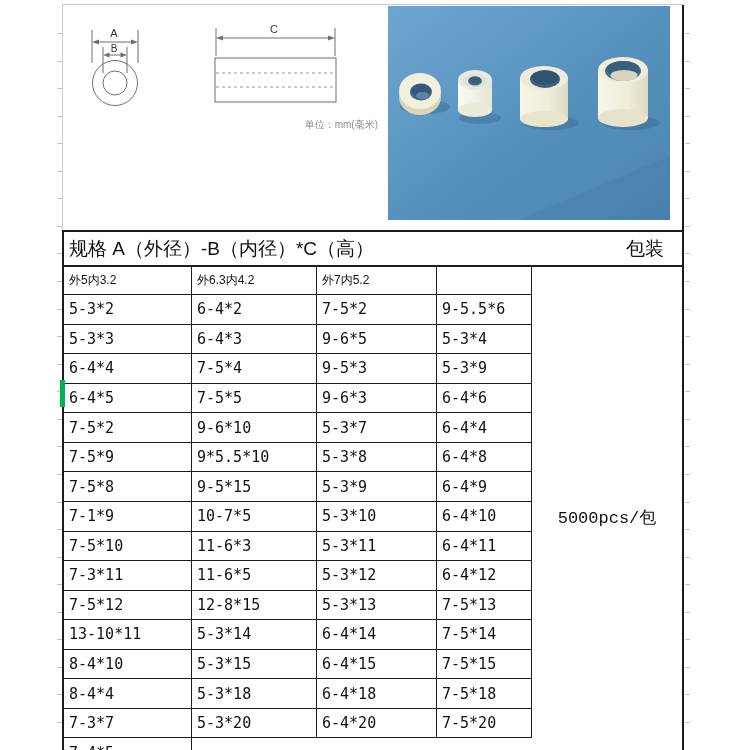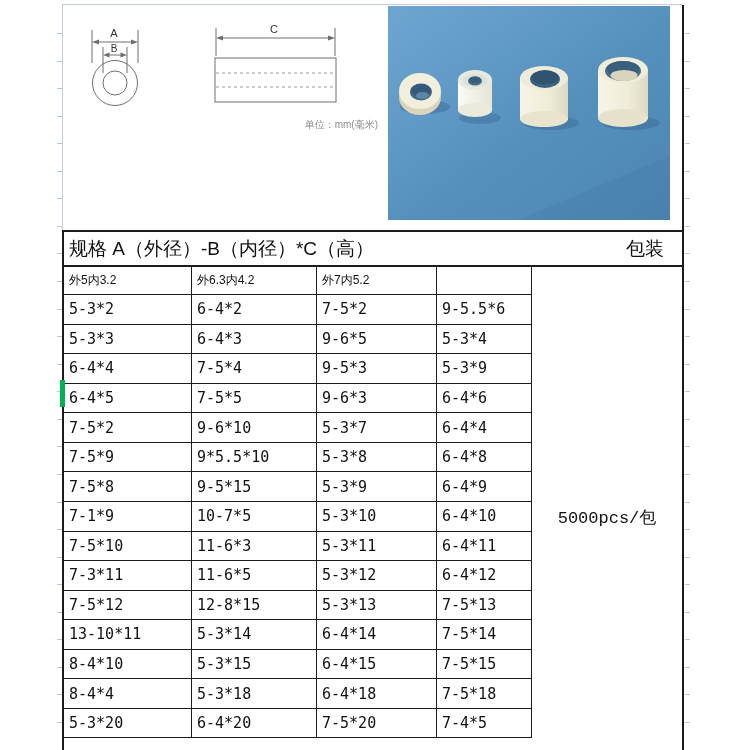--- a/index.html
+++ b/index.html
@@ -256,20 +256,21 @@
       <div class="cell spec">6-4*14</div>
       <div class="cell spec">7-5*14</div>
       <div class="cell spec">8-4*10</div>
       <div class="cell spec">5-3*15</div>
       <div class="cell spec">6-4*15</div>
       <div class="cell spec">7-5*15</div>
       <div class="cell spec">8-4*4</div>
       <div class="cell spec">5-3*18</div>
       <div class="cell spec">6-4*18</div>
       <div class="cell spec">7-5*18</div>
+      <div class="cell spec">7-3*7</div>
       <div class="cell spec">5-3*20</div>
       <div class="cell spec">6-4*20</div>
       <div class="cell spec">7-5*20</div>
       <div class="cell spec">7-4*5</div>
     </div>
 
   <div id="row-marker"></div>
 
 </div>
 

